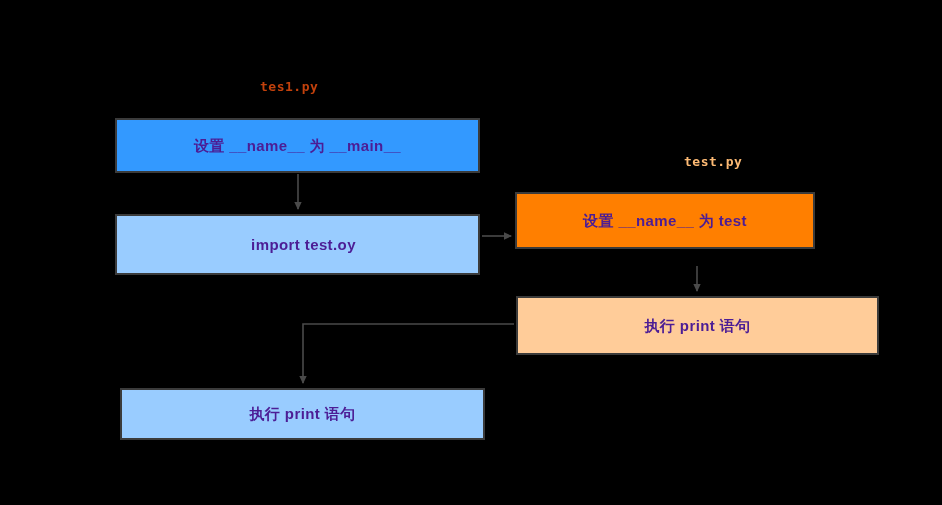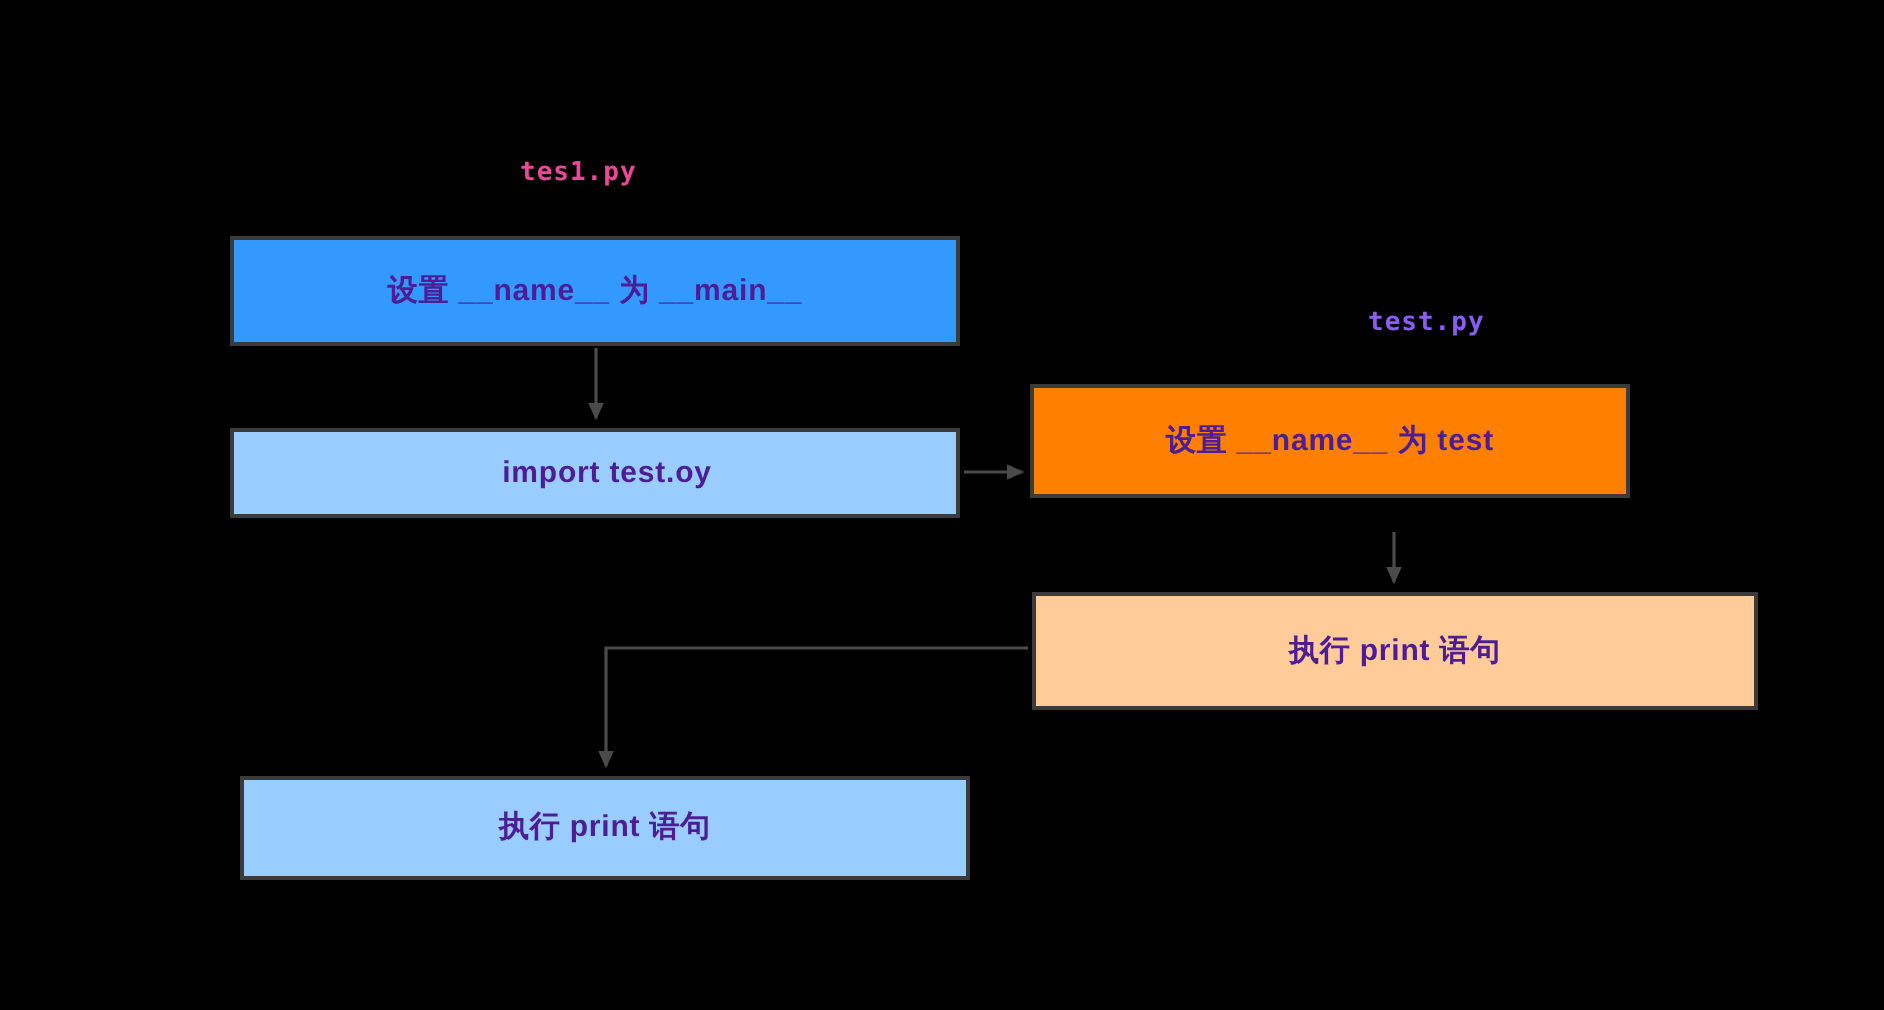--- a/index.html
+++ b/index.html
@@ -40,21 +40,21 @@
   #edges {
     position: absolute;
     left: 0;
     top: 0;
     width: 942px;
     height: 505px;
     pointer-events: none;
   }
   
   #n-main      { left:115px; top:118px;  width:365px; height: 55px; }
-  #n-import    { left:115px; top:214px;  width:365px; height: 45px; padding-left: 12px; }
+  #n-import    { left:115px; top:214px;  width:365px; height: 61px; padding-left: 12px; }
   #n-left-print{ left:120px; top:388px;  width:365px; height: 52px; }
   #n-test-name { left:515px; top:192px;  width:300px; height: 57px; }
   #n-test-print{ left:516px; top:296px;  width:363px; height: 59px; }
   
   #lbl-tes1 { left:260px; top:79px;  }
   #lbl-test { left:684px; top:154px; }
 </style>
 </head>
 <body>
 
@@ -77,23 +77,23 @@
 
     <g>
       <line x1="697" y1="266" x2="697" y2="291" stroke="#4a4a4a" stroke-width="1.6" marker-end="url(#arrowhead)"></line>
     </g>
 
     <g>
       <polyline points="514,324 303,324 303,383" fill="none" stroke="#4a4a4a" stroke-width="1.6" marker-end="url(#arrowhead)"></polyline>
     </g>
   </svg>
 
-  <div class="file-label" id="lbl-tes1" style="color:#ec4899;">tes1.py</div>
+  <div class="file-label" id="lbl-tes1" style="color:#c2410c;">tes1.py</div>
 
-  <div class="file-label" id="lbl-test" style="color:#8b5cf6;">test.py</div>
+  <div class="file-label" id="lbl-test" style="color:#fdba74;">test.py</div>
 
   <div class="node" id="n-main" style="background:#3399ff;">设置 __name__ 为 __main__</div>
 
   <div class="node" id="n-import" style="background:#99ccff;">import test.oy</div>
 
   <div class="node" id="n-test-name" style="background:#ff7f00;">设置 __name__ 为 test</div>
 
   <div class="node" id="n-test-print" style="background:#ffcc99;">执行 print 语句</div>
 
   <div class="node" id="n-left-print" style="background:#99ccff;">执行 print 语句</div>

